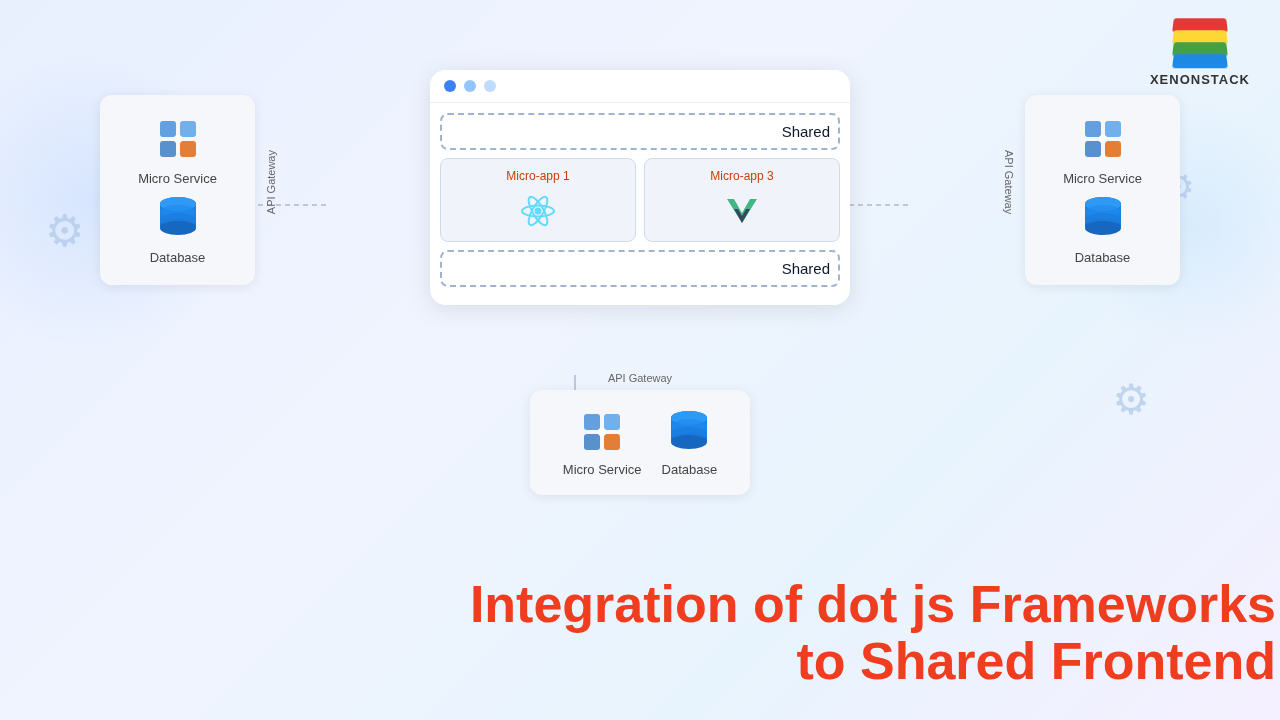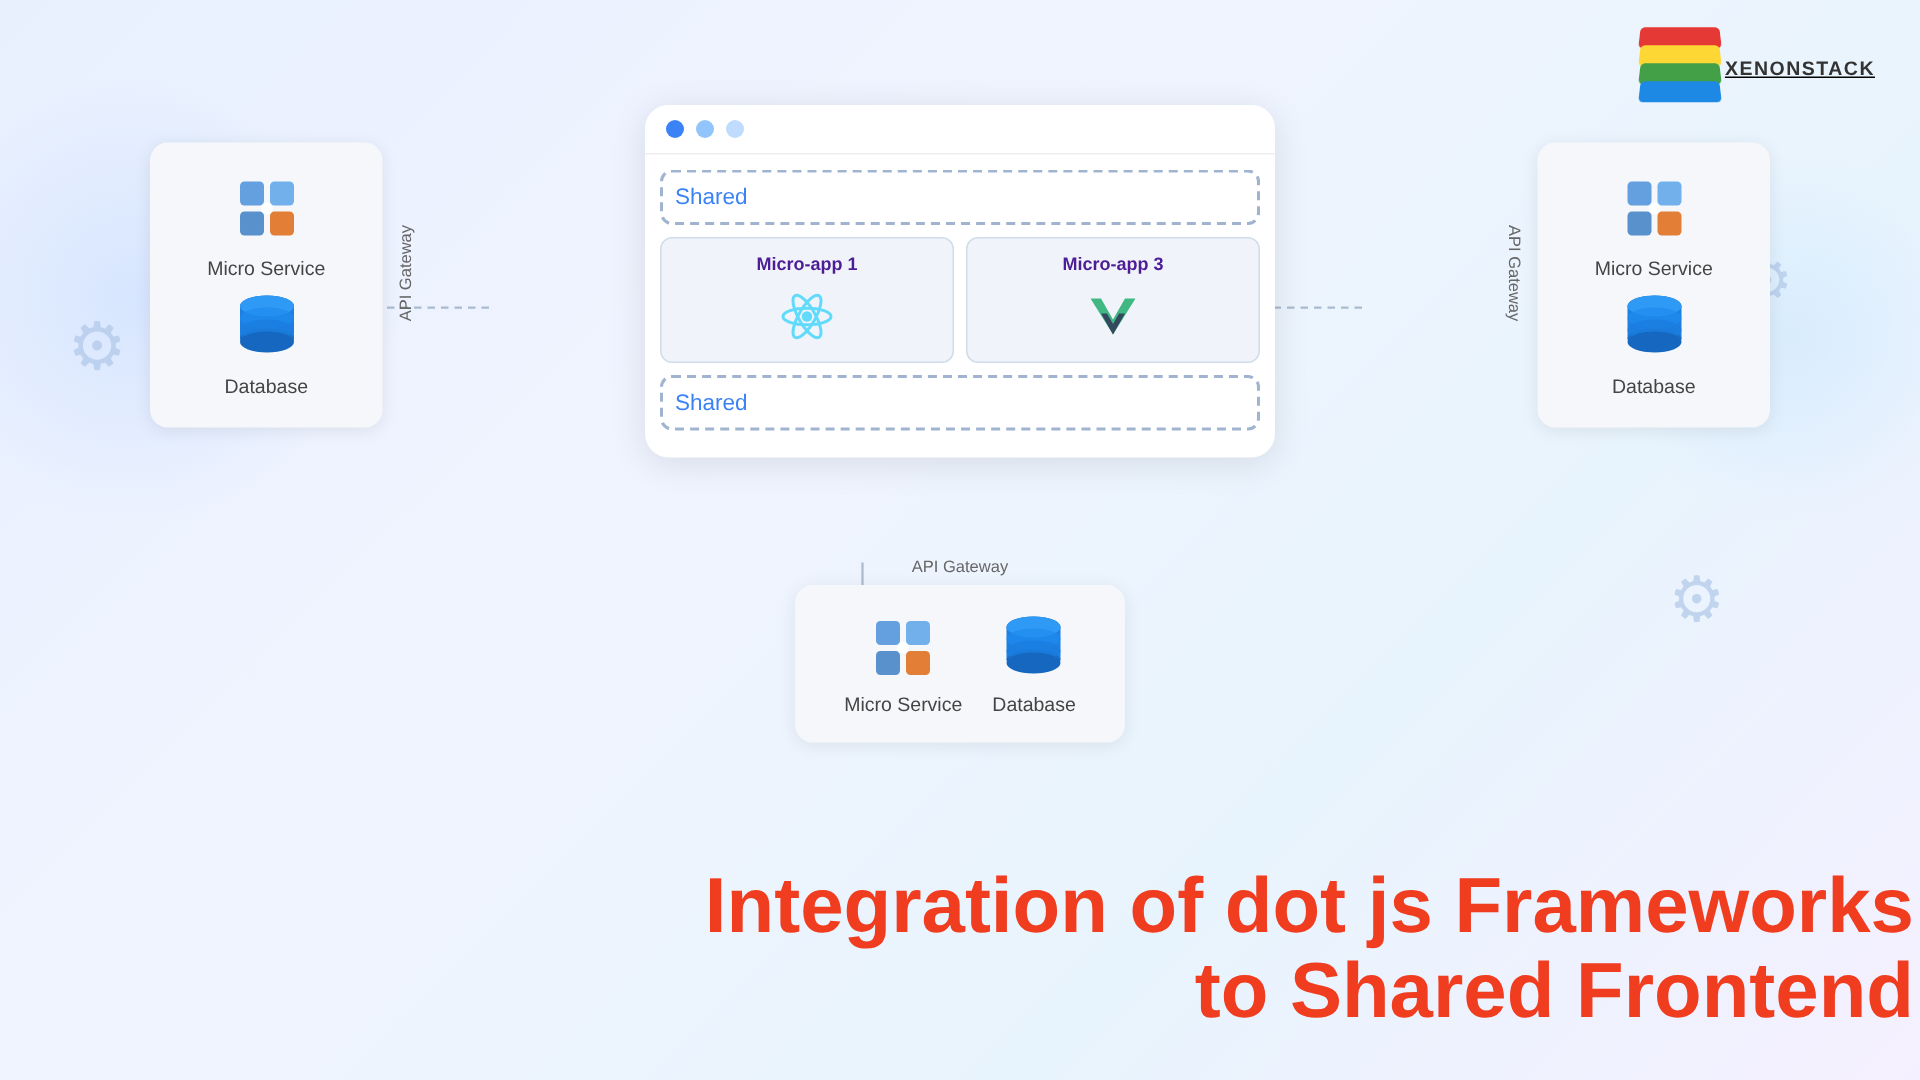--- a/index.html
+++ b/index.html
@@ -45,23 +45,22 @@
     .gear-top-left { top: 205px; left: 45px; font-size: 44px; }
     .gear-top-right { top: 165px; right: 85px; font-size: 38px; }
     .gear-bottom-right { top: 375px; right: 130px; font-size: 42px; }
 
     
     .logo-container {
       position: absolute;
       top: 18px;
       right: 30px;
       display: flex;
-      flex-direction: row;
-      align-items: center;
-      text-decoration: underline;
+      flex-direction: column;
+      align-items: center;
     }
     .logo-stack {
       width: 60px;
       height: 50px;
       position: relative;
       margin-bottom: 4px;
     }
     .logo-layer {
       position: absolute;
       width: 54px;
@@ -119,46 +118,46 @@
     .dot-gray2 { background: #bfdbfe; }
 
     .browser-content {
       padding: 10px;
     }
 
     
     .shared-bar {
       border: 2px dashed #a0b4d0;
       border-radius: 8px;
-      text-align: left;
+      text-align: right;
       padding: 8px;
       font-size: 15px;
-      color: #3b82f6;
+      color: #0f172a;
       font-weight: 500;
       margin-bottom: 8px;
     }
 
     
     .micro-apps-row {
       display: flex;
       gap: 8px;
       margin-bottom: 8px;
     }
     .micro-app-box {
       flex: 1;
       background: #f0f4fa;
       border-radius: 8px;
       padding: 10px 6px;
       text-align: center;
       border: 1px solid #d0dce8;
     }
     .micro-app-label {
       font-size: 12px;
-      color: #4c1d95;
-      font-weight: 700;
+      color: #c2410c;
+      font-weight: 400;
       margin-bottom: 8px;
     }
     .micro-app-icon {
       font-size: 28px;
       display: flex;
       align-items: center;
       justify-content: center;
       height: 40px;
     }
 

